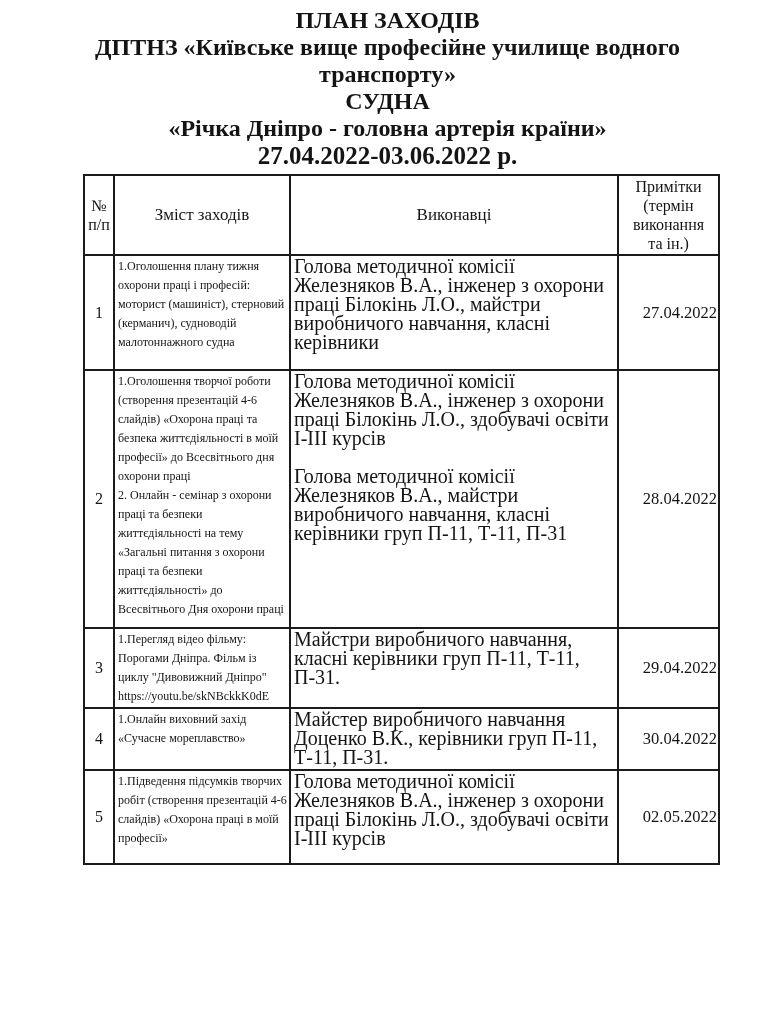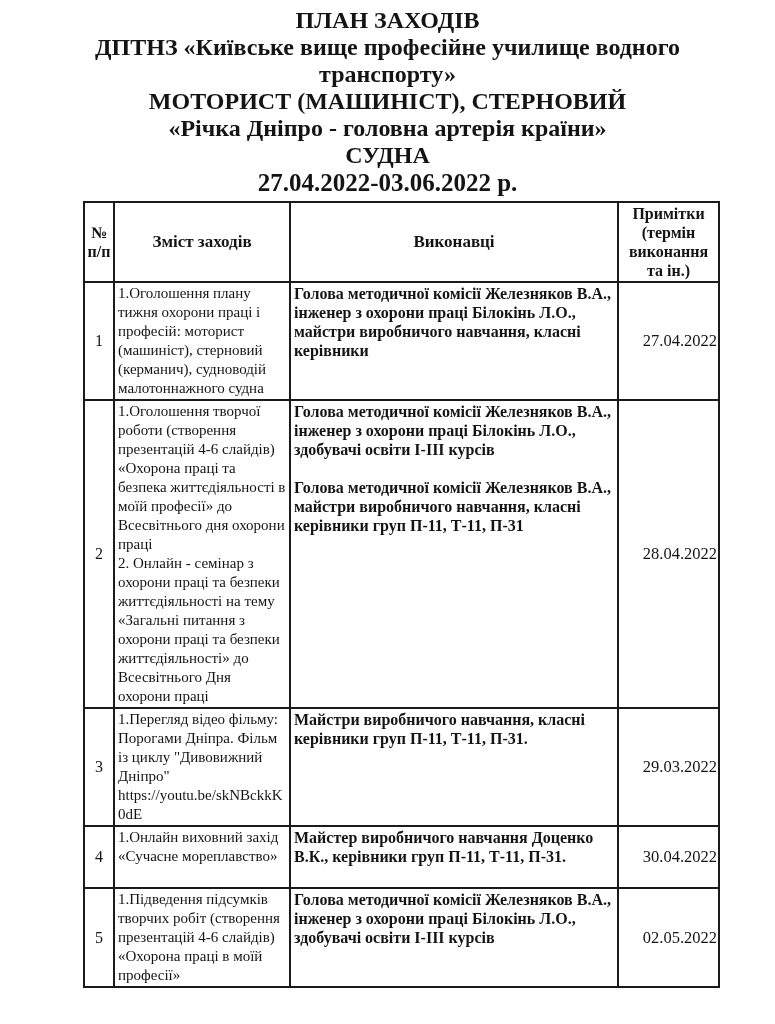--- a/index.html
+++ b/index.html
@@ -40,49 +40,48 @@
     table-layout: fixed;
     margin-left: 83px;
     margin-top: 5px;
     width: 635px;
   }
   .plan-table th, .plan-table td {
     border: 2px solid #1b1b1b;
     overflow: hidden;
   }
   .plan-table th {
-    font-weight: bold;
+    font-weight: normal;
     text-align: center;
     vertical-align: middle;
     font-size: 17px;
     line-height: 20px;
     padding: 2px;
     white-space: pre-line;
   }
   .plan-table th.c1, .plan-table th.c4 {
     font-size: 16px;
     line-height: 19px;
     padding: 1px;
   }
   td.num-cell {
     text-align: center;
     vertical-align: middle;
     font-size: 16px;
   }
   td.content-cell, td.exec-cell {
     vertical-align: top;
-    font-size: 15px;
+    font-size: 12px;
     line-height: 19px;
     padding: 1px 2px 1px 3px;
     white-space: pre-line;
     overflow-wrap: break-word;
   }
   td.exec-cell {
-    font-size: 16px;
-    font-weight: bold;
+    font-size: 20px;
   }
   td.date-cell {
     text-align: right;
     vertical-align: middle;
     font-size: 16.5px;
     white-space: nowrap;
   }
   tr.hrow  { height: 79px; }
   tr.row-1 { height: 115px; }
   tr.row-2 { height: 258px; }
@@ -92,23 +91,22 @@
 </style>
 </head>
 <body>
 
 <div class="page">
 
   <div class="doc-title">
     <div class="t-line">ПЛАН ЗАХОДІВ</div>
     <div class="t-line">ДПТНЗ «Київське вище професійне училище водного</div>
     <div class="t-line">транспорту»</div>
-    <div class="t-line">МОТОРИСТ (МАШИНІСТ), СТЕРНОВИЙ</div>
+    <div class="t-line">СУДНА</div>
     <div class="t-line">«Річка Дніпро - головна артерія країни»</div>
-    <div class="t-line">СУДНА</div>
     <div class="t-line t-date">27.04.2022-03.06.2022 р.</div>
   </div>
 
   <table class="plan-table">
     <colgroup>
       <col style="width:30px">
       <col style="width:176px">
       <col style="width:328px">
       <col style="width:101px">
     </colgroup>
@@ -138,21 +136,21 @@
         <td class="exec-cell">Голова методичної комісії Железняков В.А., інженер з охорони праці Білокінь Л.О., здобувачі освіти І-ІІІ курсів
 
 Голова методичної комісії Железняков В.А., майстри виробничого навчання, класні керівники груп П-11, Т-11, П-31</td>
         <td class="date-cell">28.04.2022</td>
       </tr>
       <tr class="row-3">
         <td class="num-cell">3</td>
         <td class="content-cell">1.Перегляд відео фільму: Порогами Дніпра. Фільм із циклу "Дивовижний Дніпро"
 https://youtu.be/skNBckkK0dE</td>
         <td class="exec-cell">Майстри виробничого навчання, класні керівники груп П-11, Т-11, П-31.</td>
-        <td class="date-cell">29.03.2022</td>
+        <td class="date-cell">29.04.2022</td>
       </tr>
       <tr class="row-4">
         <td class="num-cell">4</td>
         <td class="content-cell">1.Онлайн виховний захід «Сучасне мореплавство»</td>
         <td class="exec-cell">Майстер виробничого навчання Доценко В.К., керівники груп П-11, Т-11, П-31.</td>
         <td class="date-cell">30.04.2022</td>
       </tr>
       <tr class="row-5">
         <td class="num-cell">5</td>
         <td class="content-cell">1.Підведення підсумків творчих робіт (створення презентацій 4-6 слайдів) «Охорона праці в моїй професії»</td>

